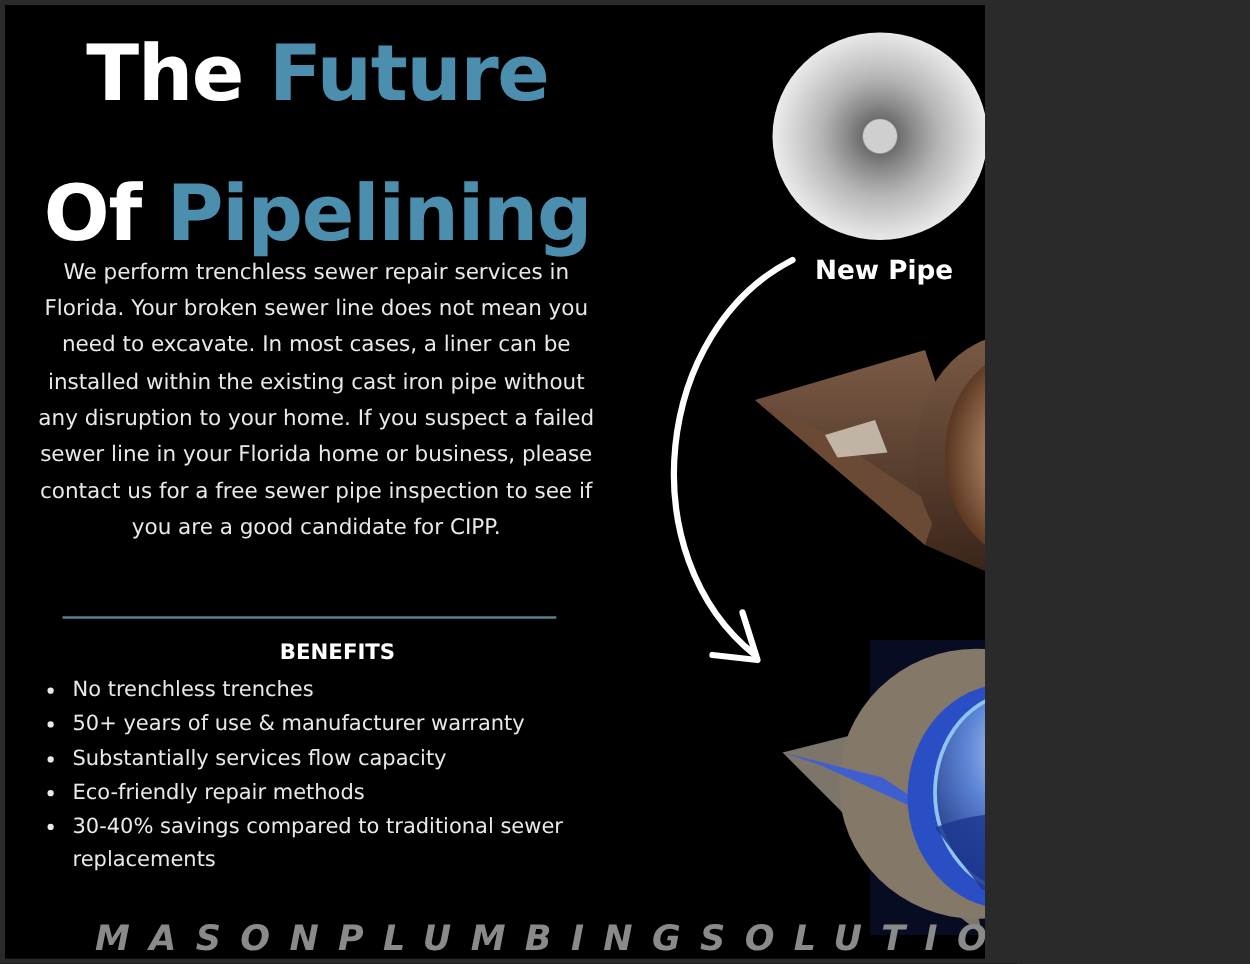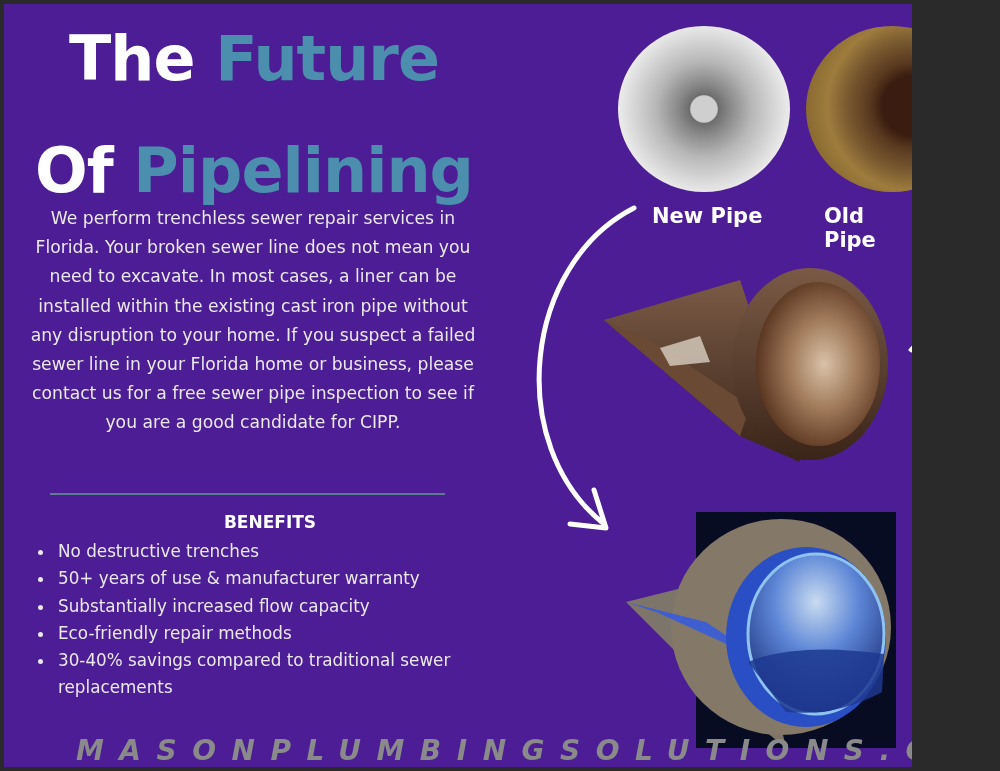--- a/index.html
+++ b/index.html
@@ -1,17 +1,17 @@
 <!DOCTYPE html>
 <html><head>
 <meta charset="utf-8">
 <style>
   html,body{margin:0;padding:0;}
   body{width:1000px;height:771px;background:#2a2a2a;position:relative;overflow:hidden;font-family:"Liberation Sans",sans-serif;}
-  .frame{position:absolute;left:4px;top:4px;width:908px;height:763px;background:#4c1d95;overflow:hidden;}
+  .frame{position:absolute;left:4px;top:4px;width:784px;height:763px;background:#000000;overflow:hidden;}
   .title{position:absolute;left:0;width:500px;text-align:center;font-family:"DejaVu Sans",sans-serif;font-weight:bold;font-size:62px;letter-spacing:-1px;line-height:1;color:#fff;}
   .title .accent{color:#4b8ead;}
   .t1{top:24px;}
   .t2{top:136px;}
   .body-text{position:absolute;left:18px;top:200px;width:462px;text-align:center;color:#e9e9e9;font-family:"DejaVu Sans",sans-serif;font-size:17.2px;line-height:29.2px;}
   .divider{position:absolute;left:46px;top:489px;width:395px;height:2px;background:#5b7e8e;}
   .benefits-title{position:absolute;left:16px;width:500px;top:508px;text-align:center;color:#fff;font-family:"DejaVu Sans",sans-serif;font-weight:bold;font-size:17px;}
   .benefits{position:absolute;left:34px;top:534px;margin:0;padding:0;list-style:none;color:#e9e9e9;font-family:"DejaVu Sans",sans-serif;font-size:16.8px;line-height:27.3px;}
   .benefits li{position:relative;padding-left:20px;width:430px;}
   .benefits li .dot{position:absolute;left:0;top:12px;width:5px;height:5px;border-radius:50%;background:#e9e9e9;}
@@ -39,23 +39,23 @@
     <span>Of</span>
     <span class="accent">Pipelining</span>
   </div>
 
   <div class="body-text">We perform trenchless sewer repair services in Florida. Your broken sewer line does not mean you need to excavate. In most cases, a liner can be installed within the existing cast iron pipe without any disruption to your home. If you suspect a failed sewer line in your Florida home or business, please contact us for a free sewer pipe inspection to see if you are a good candidate for CIPP.</div>
 
   <div class="divider"></div>
 
   <div class="benefits-title">BENEFITS</div>
   <ul class="benefits">
-    <li><span class="dot"></span><span>No destructive trenches</span></li>
+    <li><span class="dot"></span><span>No trenchless trenches</span></li>
     <li><span class="dot"></span><span>50+ years of use &amp; manufacturer warranty</span></li>
-    <li><span class="dot"></span><span>Substantially increased flow capacity</span></li>
+    <li><span class="dot"></span><span>Substantially services flow capacity</span></li>
     <li><span class="dot"></span><span>Eco-friendly repair methods</span></li>
     <li><span class="dot"></span><span>30-40% savings compared to traditional sewer replacements</span></li>
   </ul>
 
   <div class="pipe-circle new-pipe"></div>
   <div class="pipe-circle old-pipe"></div>
   <div class="label lbl-new">New Pipe</div>
   <div class="label lbl-old">Old Pipe</div>
 
   <svg class="rusty" viewBox="0 0 290 196">

